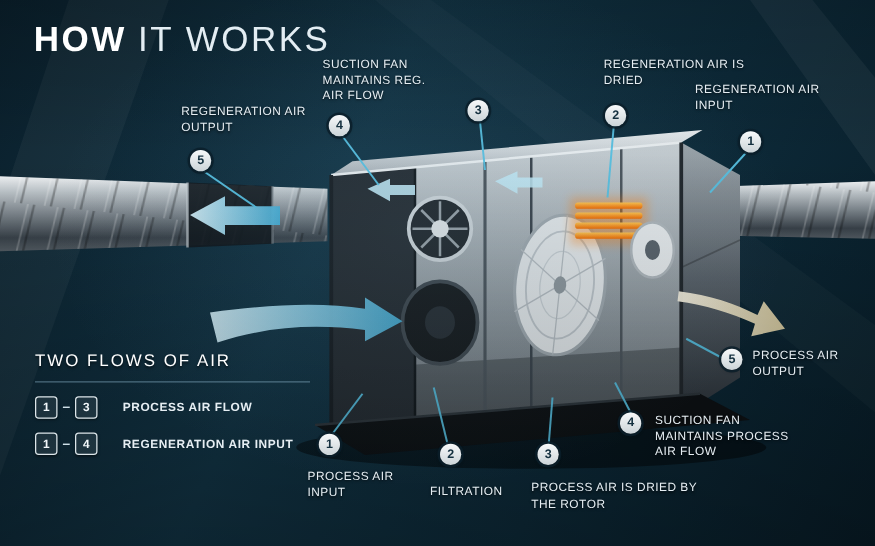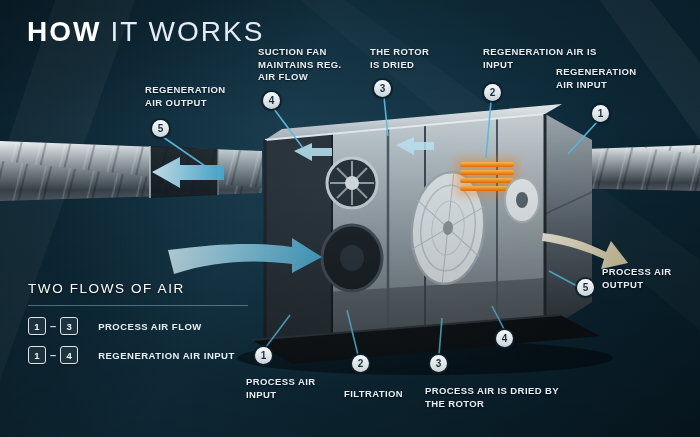--- a/index.html
+++ b/index.html
@@ -12,21 +12,21 @@
     position:absolute;inset:0;pointer-events:none;
     background:
       radial-gradient(ellipse at 48% 42%, rgba(120,170,200,.10), rgba(0,0,0,0) 58%),
       linear-gradient(to bottom, rgba(0,0,0,.18), rgba(0,0,0,0) 28%, rgba(0,0,0,.28) 100%);
   }
   .scene{position:absolute;left:0;top:0;width:700px;height:437px;}
   .title{position:absolute;left:27px;top:16px;font-size:28px;letter-spacing:2px;color:#ffffff;white-space:nowrap;}
   .title .w1{font-weight:700;}
   .title .w2{font-weight:300;color:#e3edf3;margin-left:9px;}
   .lbl{
-    position:absolute;font-size:9.5px;font-weight:700;letter-spacing:.4px;line-height:1.32;
+    position:absolute;font-size:9.5px;font-weight:400;letter-spacing:.4px;line-height:1.32;
     color:#e6eef3;text-shadow:0 1px 2px rgba(0,0,0,.65);
   }
   .badge{
     position:absolute;width:17px;height:17px;border-radius:50%;
     background:linear-gradient(#f7f9fa,#ccd4d8);color:#14303f;
     font-size:10px;font-weight:700;display:flex;align-items:center;justify-content:center;
     box-shadow:0 0 0 2px rgba(10,30,42,.85), 0 1px 3px rgba(0,0,0,.5);
   }
   .legend{position:absolute;left:28px;top:281px;width:220px;}
   .legend-title{font-size:13.5px;font-weight:400;letter-spacing:1.6px;color:#ffffff;text-shadow:0 1px 2px rgba(0,0,0,.6);}
@@ -202,33 +202,33 @@
   <div class="title">
     <span class="w1">HOW</span><span class="w2">IT WORKS</span>
   </div>
 
   <div class="lbl" style="left:145px;top:84px;width:100px">REGENERATION AIR OUTPUT</div>
   <div class="badge" style="left:152px;top:120px">5</div>
 
   <div class="lbl" style="left:258px;top:46px;width:95px">SUCTION FAN MAINTAINS REG. AIR FLOW</div>
   <div class="badge" style="left:263px;top:92px">4</div>
 
-  <div class="lbl" style="left:370px;top:46px;width:70px">THE ROTOR IS DRIED</div>
   <div class="badge" style="left:374px;top:80px">3</div>
 
-  <div class="lbl" style="left:483px;top:46px;width:115px">REGENERATION AIR IS INPUT</div>
+  <div class="lbl" style="left:483px;top:46px;width:115px">REGENERATION AIR IS DRIED</div>
   <div class="badge" style="left:484px;top:84px">2</div>
 
   <div class="lbl" style="left:556px;top:66px;width:100px">REGENERATION AIR INPUT</div>
   <div class="badge" style="left:592px;top:105px">1</div>
 
   <div class="badge" style="left:577px;top:279px">5</div>
-  <div class="lbl" style="left:602px;top:266px;width:80px">PROCESS AIR OUTPUT</div>
+  <div class="lbl" style="left:602px;top:279px;width:80px">PROCESS AIR OUTPUT</div>
 
   <div class="badge" style="left:496px;top:330px">4</div>
+  <div class="lbl" style="left:524px;top:331px;width:115px">SUCTION FAN MAINTAINS PROCESS AIR FLOW</div>
 
   <div class="badge" style="left:430px;top:355px">3</div>
   <div class="lbl" style="left:425px;top:385px;width:145px">PROCESS AIR IS DRIED BY THE ROTOR</div>
 
   <div class="badge" style="left:352px;top:355px">2</div>
   <div class="lbl" style="left:344px;top:388px;width:80px">FILTRATION</div>
 
   <div class="badge" style="left:255px;top:347px">1</div>
   <div class="lbl" style="left:246px;top:376px;width:80px">PROCESS AIR INPUT</div>
 

